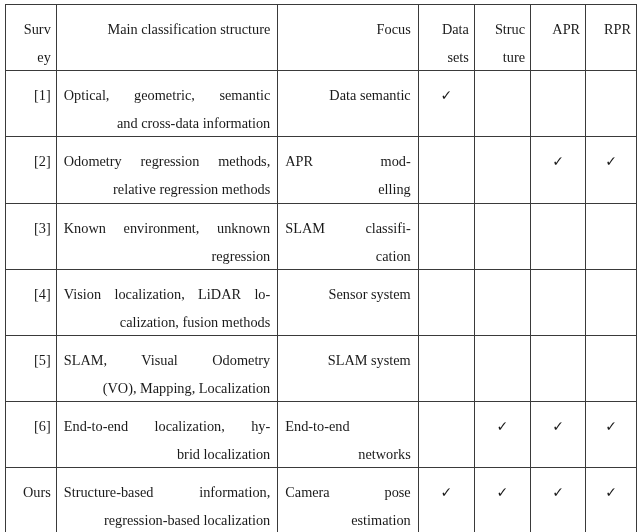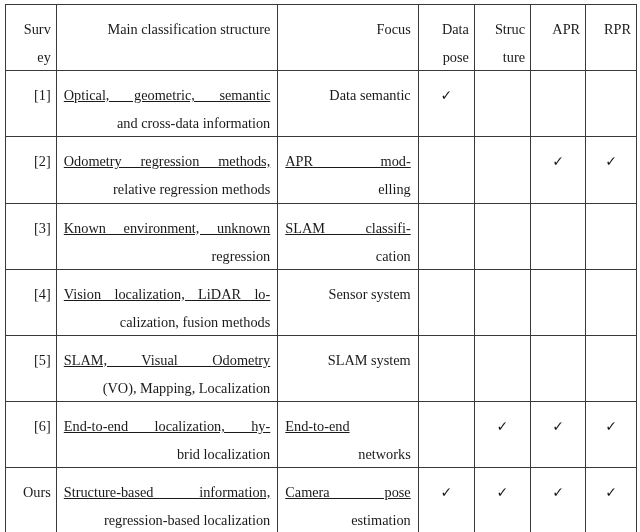--- a/index.html
+++ b/index.html
@@ -59,21 +59,20 @@
   }
   .cell-inner.narrow {
     padding-left: 6px;
     padding-right: 5px;
   }
   
   .cell-inner .justify-line {
     display: block;
     text-align: justify;
     text-align-last: justify;
-    text-decoration: underline;
   }
   .cell-inner .plain-line {
     display: block;
     text-align: right;
     margin-left: 6px;
   }
 
   .cell-center {
     text-align: center;
     padding-left: 0;
@@ -116,21 +115,21 @@
           </div>
         </th>
         <th>
           <div class="cell-inner">
             <span class="plain-line">Focus</span>
           </div>
         </th>
         <th>
           <div class="cell-inner narrow">
             <span class="plain-line">Data</span>
-            <span class="plain-line">pose</span>
+            <span class="plain-line">sets</span>
           </div>
         </th>
         <th>
           <div class="cell-inner narrow">
             <span class="plain-line">Struc</span>
             <span class="plain-line">ture</span>
           </div>
         </th>
         <th>
           <div class="cell-inner narrow">

